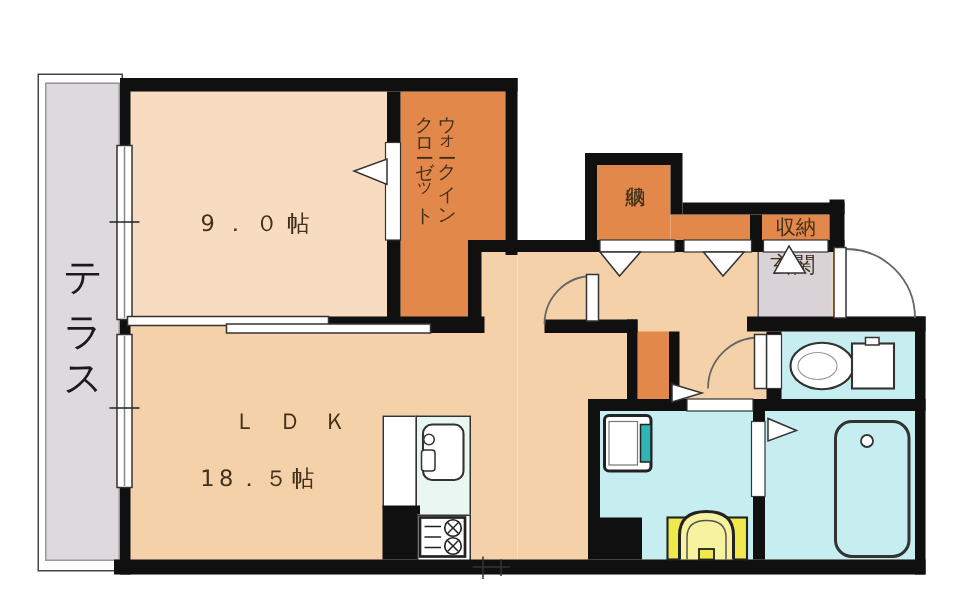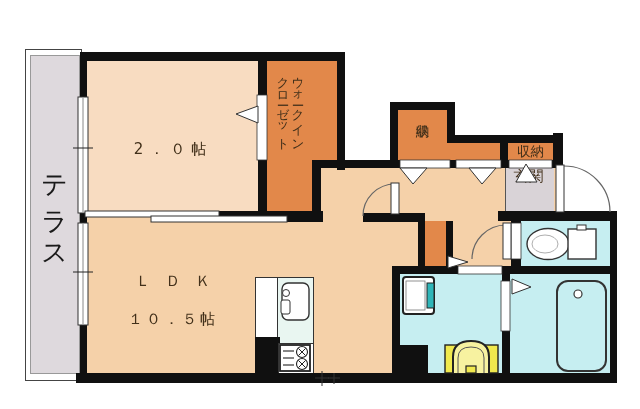--- a/index.html
+++ b/index.html
@@ -67,23 +67,23 @@
   <div class="wall z3" style="left:446px;top:221px;width:7px;height:45px"></div>
   <div class="wall z3" style="left:498px;top:211px;width:119px;height:10px"></div>
   <div class="wall z3" style="left:511px;top:221px;width:10px;height:45px"></div>
   <div class="wall z3" style="left:498px;top:266px;width:119px;height:8px"></div>
   <div class="wall z3" style="left:392px;top:266px;width:110px;height:8px"></div>
   <div class="wall z3" style="left:392px;top:266px;width:8px;height:107px"></div>
   <div class="wall z3" style="left:502px;top:266px;width:8px;height:107px"></div>
   <div class="wall z3" style="left:400px;top:345px;width:28px;height:28px"></div>
 
   <div class="label vtext" style="left:38px;top:158px;height:120px;font-size:26px;letter-spacing:5px;color:#1a1a1a">テラス</div>
-  <div class="label" style="left:102px;top:140px;width:142px;font-size:15px;letter-spacing:6px;text-align:center">2．０帖</div>
-  <div class="label" style="left:100px;top:272px;width:146px;font-size:15px;letter-spacing:15px;text-indent:15px;text-align:center">ＬＤＫ</div>
-  <div class="label" style="left:100px;top:310px;width:146px;font-size:15px;letter-spacing:3px;text-align:center">１０．５帖</div>
+  <div class="label" style="left:102px;top:140px;width:142px;font-size:15px;letter-spacing:6px;text-align:center">9．０帖</div>
+  <div class="label" style="left:100px;top:272px;width:146px;font-size:15px;letter-spacing:15px;text-indent:15px;text-align:right">ＬＤＫ</div>
+  <div class="label" style="left:100px;top:310px;width:146px;font-size:15px;letter-spacing:3px;text-align:center">18．５帖</div>
   <div class="label vtext" style="left:276px;top:68px;height:100px;font-size:12.5px;letter-spacing:1px;line-height:15px"><span>ウォークイン</span>
 <span>クローゼット</span></div>
   <div class="label vtext" style="left:414px;top:113px;height:46px;font-size:13.5px;letter-spacing:1px">収納</div>
   <div class="label" style="left:508px;top:143px;width:45px;font-size:13.5px;text-align:center">収納</div>
   <div class="label" style="left:505px;top:167px;width:48px;font-size:14.5px;letter-spacing:1px;text-align:center">玄関</div>
 
   <svg class="overlay" width="640" height="409" viewBox="0 0 640 409">
 
     <g>
       <rect x="78" y="97" width="10" height="116" fill="#ffffff" stroke="#333" stroke-width="1"></rect>

